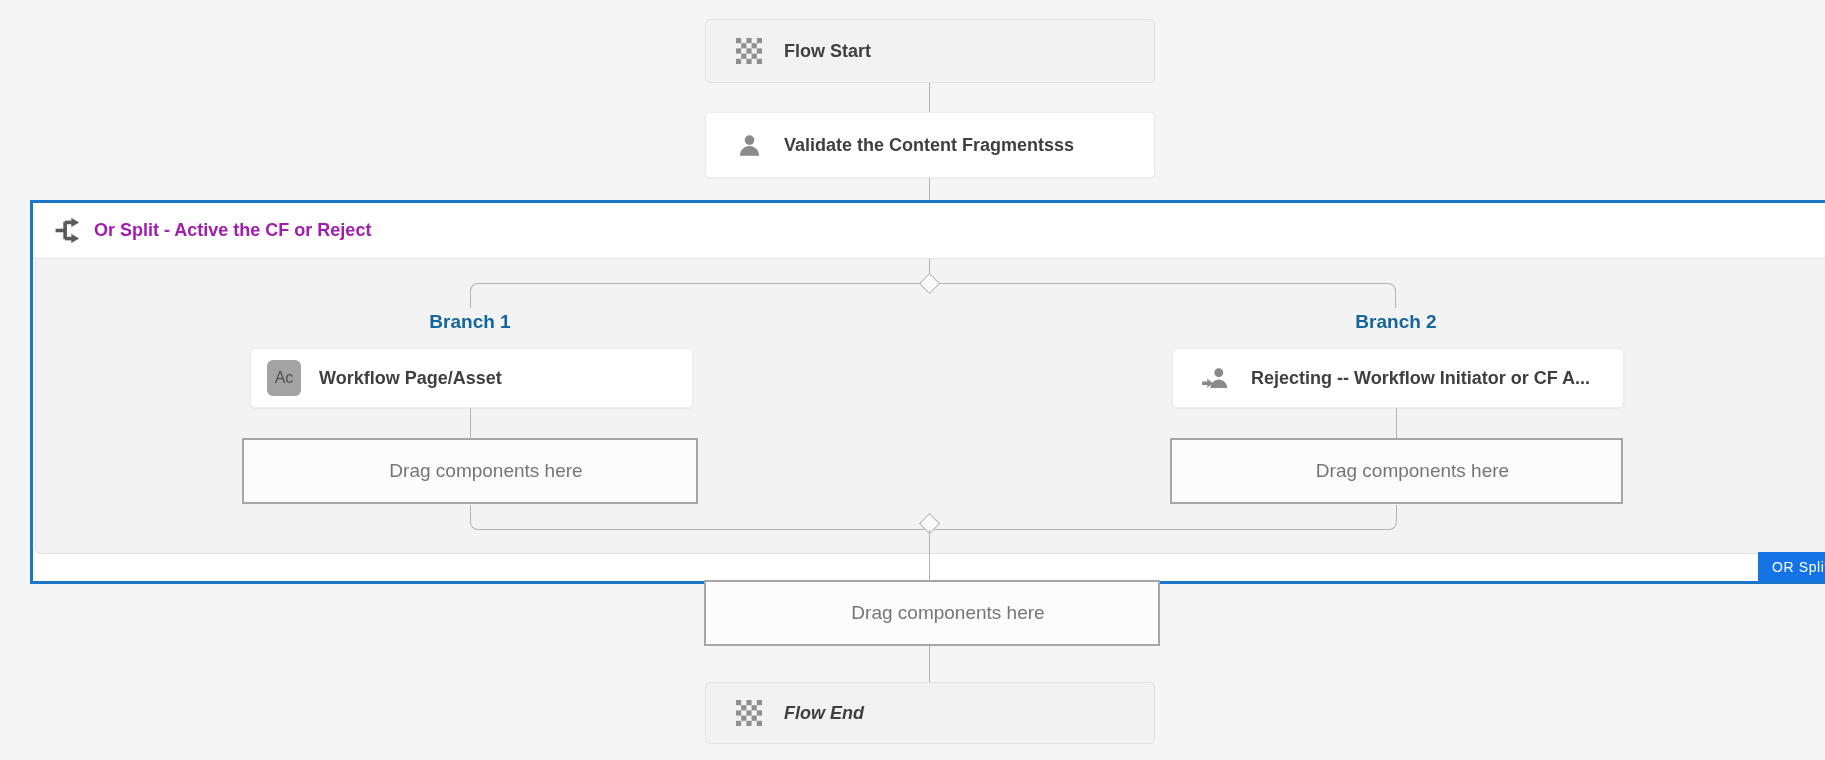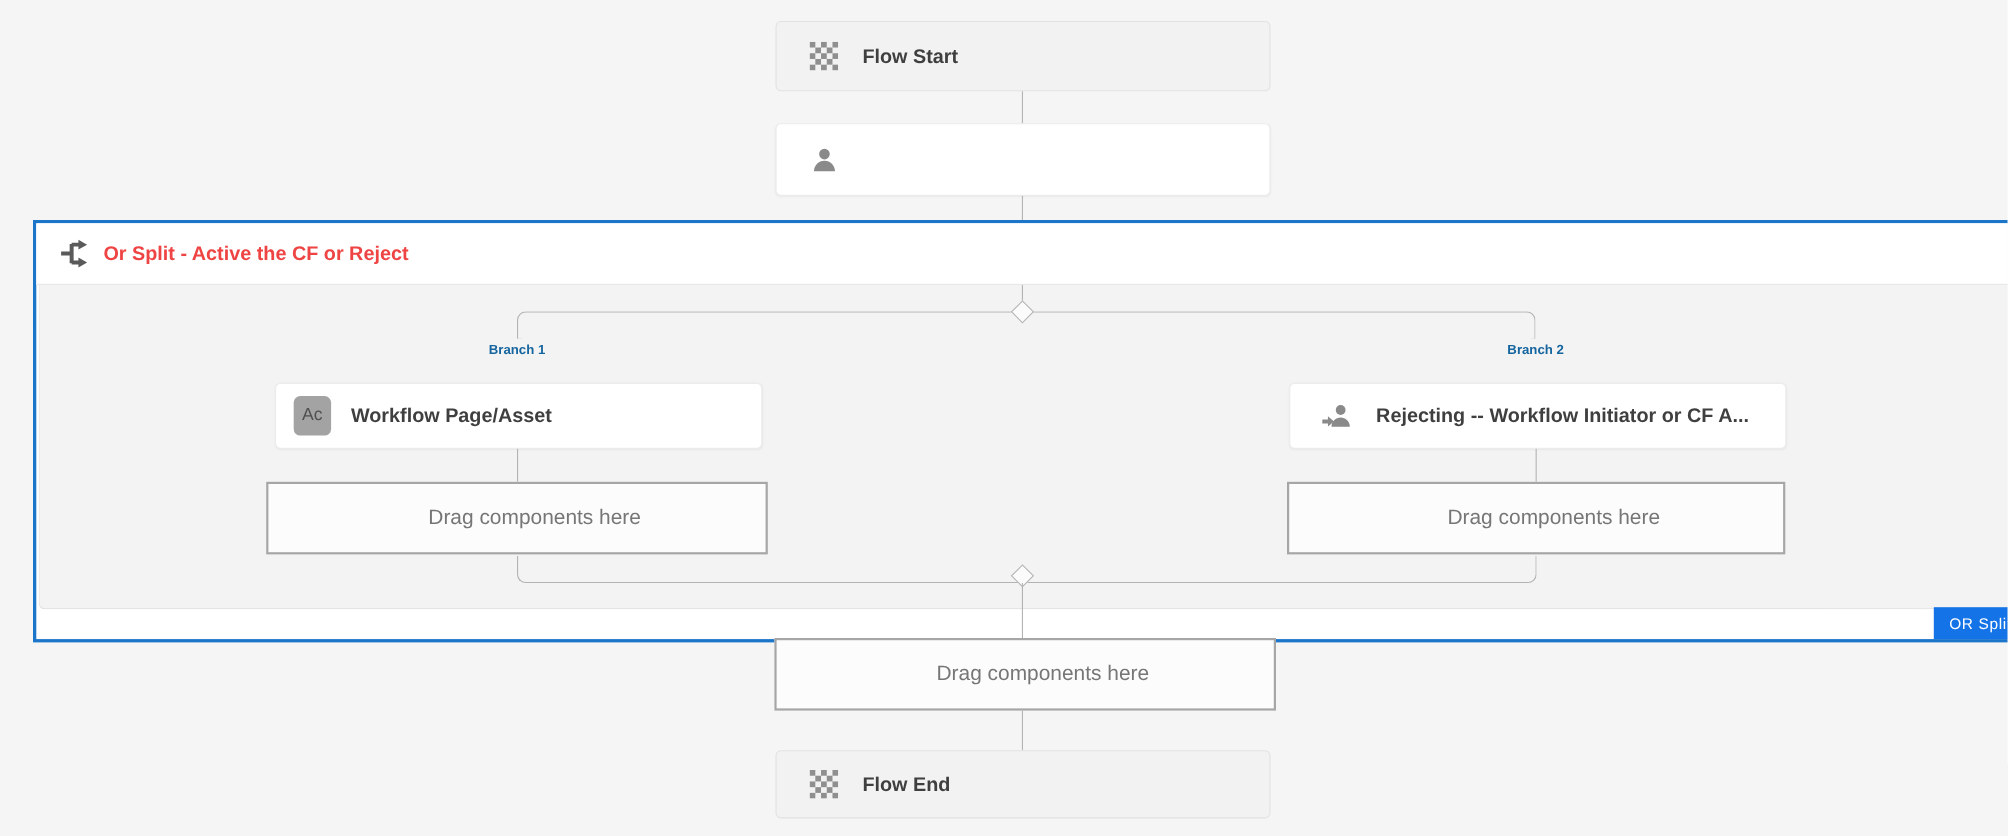--- a/index.html
+++ b/index.html
@@ -18,25 +18,25 @@
   .frame{position:absolute;box-sizing:border-box;}
   .f-tl{border-left:1px solid #b3b3b3;border-top:1px solid #b3b3b3;border-top-left-radius:8px;}
   .f-tr{border-right:1px solid #b3b3b3;border-top:1px solid #b3b3b3;border-top-right-radius:8px;}
   .f-bl{border-left:1px solid #b3b3b3;border-bottom:1px solid #b3b3b3;border-bottom-left-radius:8px;}
   .f-br{border-right:1px solid #b3b3b3;border-bottom:1px solid #b3b3b3;border-bottom-right-radius:8px;}
   .diamond{position:absolute;width:15px;height:15px;background:#fbfbfb;border:1.5px solid #b3b3b3;transform:rotate(45deg);box-sizing:border-box;}
 
   
   .orsplit{position:absolute;left:30px;top:200px;width:1806px;height:384px;background:#ffffff;border:3px solid #1b75c9;box-sizing:border-box;}
   .orsplit-header{position:absolute;left:0;top:0;right:0;height:56px;background:#ffffff;display:flex;align-items:center;border-bottom:1px solid #e6e6e6;box-sizing:border-box;}
-  .orsplit-header .oslabel{font-size:18px;font-weight:700;color:#ef4444;margin-left:12px;text-align:center;}
+  .orsplit-header .oslabel{font-size:18px;font-weight:700;color:#a21caf;margin-left:12px;text-align:center;}
   .orsplit-header .osicon{margin-left:22px;display:flex;align-items:center;}
   .orsplit-body{position:absolute;left:2px;right:0;top:56px;height:295px;background:#f3f3f3;border-bottom:1px solid #dedede;border-left:1px solid #e4e4e4;border-bottom-left-radius:6px;box-sizing:border-box;}
 
-  .branch-label{position:absolute;width:150px;text-align:center;font-size:12px;font-weight:700;color:#15659f;}
+  .branch-label{position:absolute;width:150px;text-align:center;font-size:19px;font-weight:700;color:#15659f;}
 
   .dropzone{position:absolute;background:#fcfcfc;border:2px solid #a6a6a6;display:flex;align-items:center;justify-content:center;box-sizing:border-box;padding-left:32px;}
   .dropzone .dztext{font-size:19px;color:#767676;font-weight:400;}
 
   .badge{position:absolute;left:1758px;top:552px;width:90px;height:29px;background:#1473e6;color:#ffffff;font-size:14px;letter-spacing:0.6px;display:flex;align-items:center;padding-left:14px;box-sizing:border-box;z-index:6;}
 
   .ac-chip{width:36px;height:36px;background:#a3a3a3;border-radius:6px;display:flex;align-items:center;justify-content:center;font-size:16px;color:#4f4f4f;}
 
   .z5{z-index:5;}
 </style>
@@ -70,20 +70,21 @@
 
   <div class="vline" style="left:929px;top:83px;height:29px;"></div>
 
   <div class="node node-white" style="left:705px;top:112px;width:450px;height:66px;">
     <span class="nicon">
       <svg width="27" height="27" viewBox="0 0 24 24" fill="#8a8a8a">
         <circle cx="12" cy="7.2" r="4.3"></circle>
         <path d="M3.5 21c0-4.7 3.8-8.5 8.5-8.5s8.5 3.8 8.5 8.5z"></path>
       </svg>
     </span>
+    <span class="nlabel">Validate the Content Fragmentsss</span>
   </div>
 
   <div class="vline" style="left:929px;top:178px;height:22px;"></div>
 
   <div class="orsplit">
     <div class="orsplit-header">
       <span class="osicon">
         <svg width="27" height="27" viewBox="0 0 24 24">
           <g stroke="#5a5a5a" stroke-width="3.2" fill="none">
             <path d="M0.5 12 H9"></path>
@@ -144,21 +145,21 @@
   <div class="vline z5" style="left:929px;top:530px;height:50px;"></div>
 
   <div class="badge">OR Split</div>
 
   <div class="dropzone z5" style="left:704px;top:580px;width:456px;height:66px;">
     <span class="dztext">Drag components here</span>
   </div>
 
   <div class="vline" style="left:929px;top:646px;height:36px;"></div>
 
-  <div class="node node-gray" style="left:705px;top:682px;width:450px;height:62px;">
+  <div class="node node-gray" style="left:705px;top:682px;width:450px;height:62px;font-style:italic;">
     <span class="nicon">
       <svg width="26" height="26" viewBox="0 0 25 25">
         <g fill="#8f8f8f">
           <rect x="0" y="0" width="5" height="5"></rect>
             <rect x="10" y="0" width="5" height="5"></rect>
             <rect x="20" y="0" width="5" height="5"></rect>
           <rect x="5" y="5" width="5" height="5"></rect>
             <rect x="15" y="5" width="5" height="5"></rect>
           <rect x="0" y="10" width="5" height="5"></rect>
             <rect x="10" y="10" width="5" height="5"></rect>

